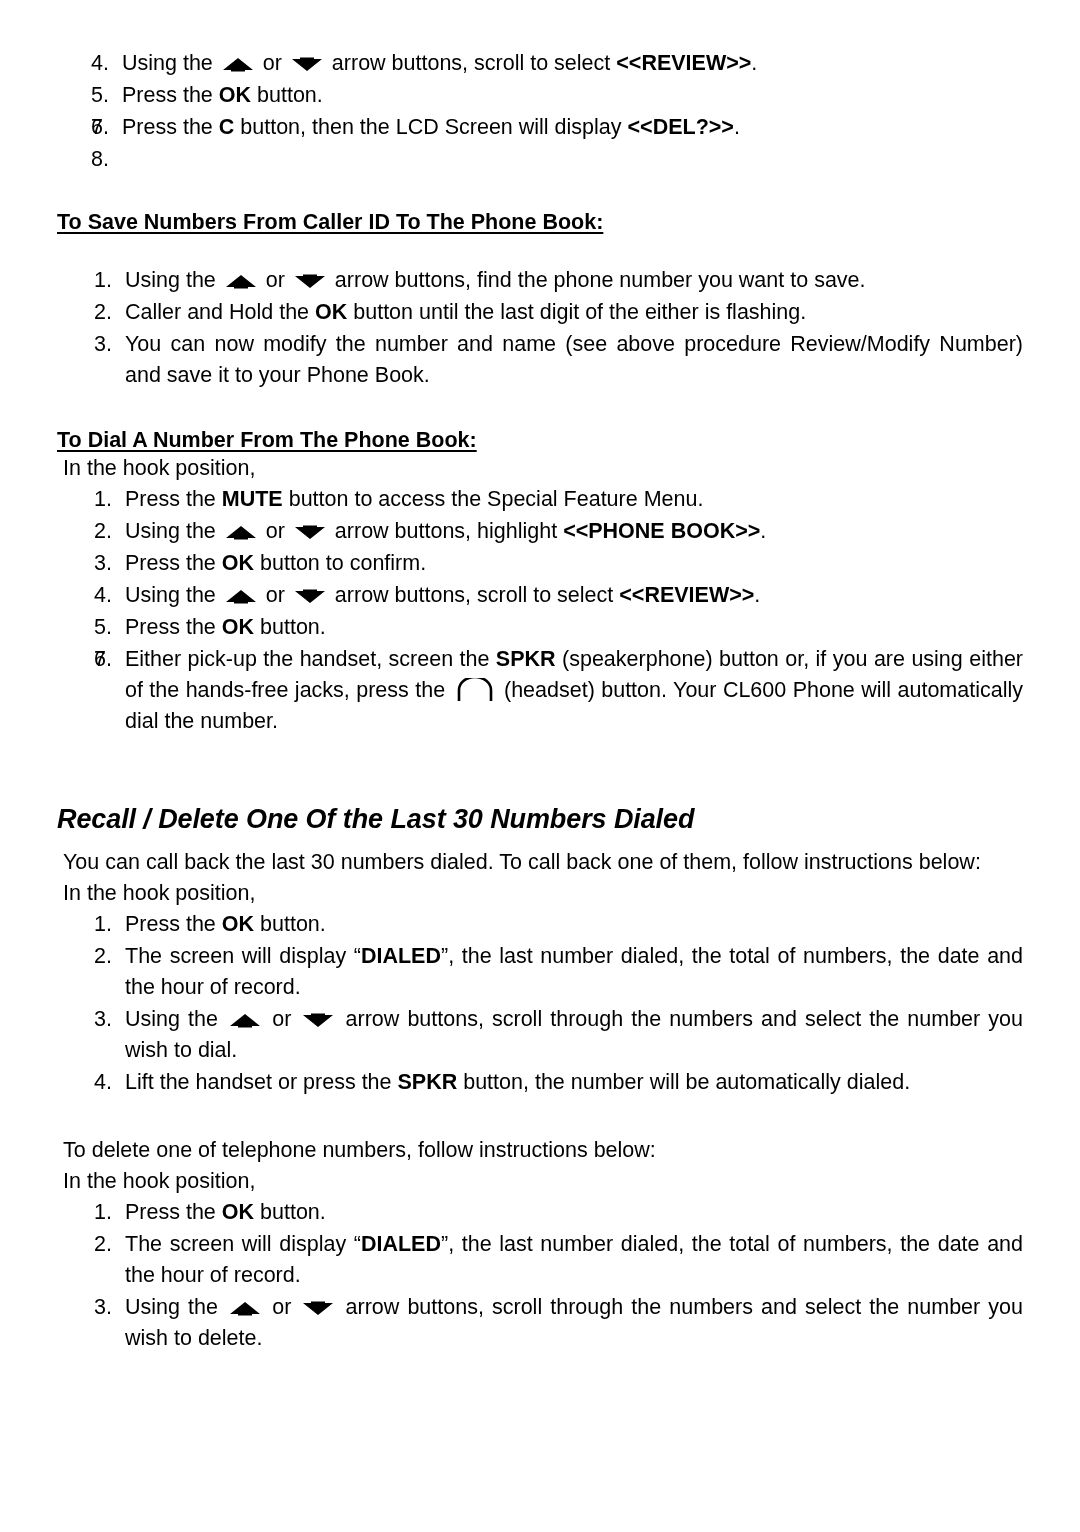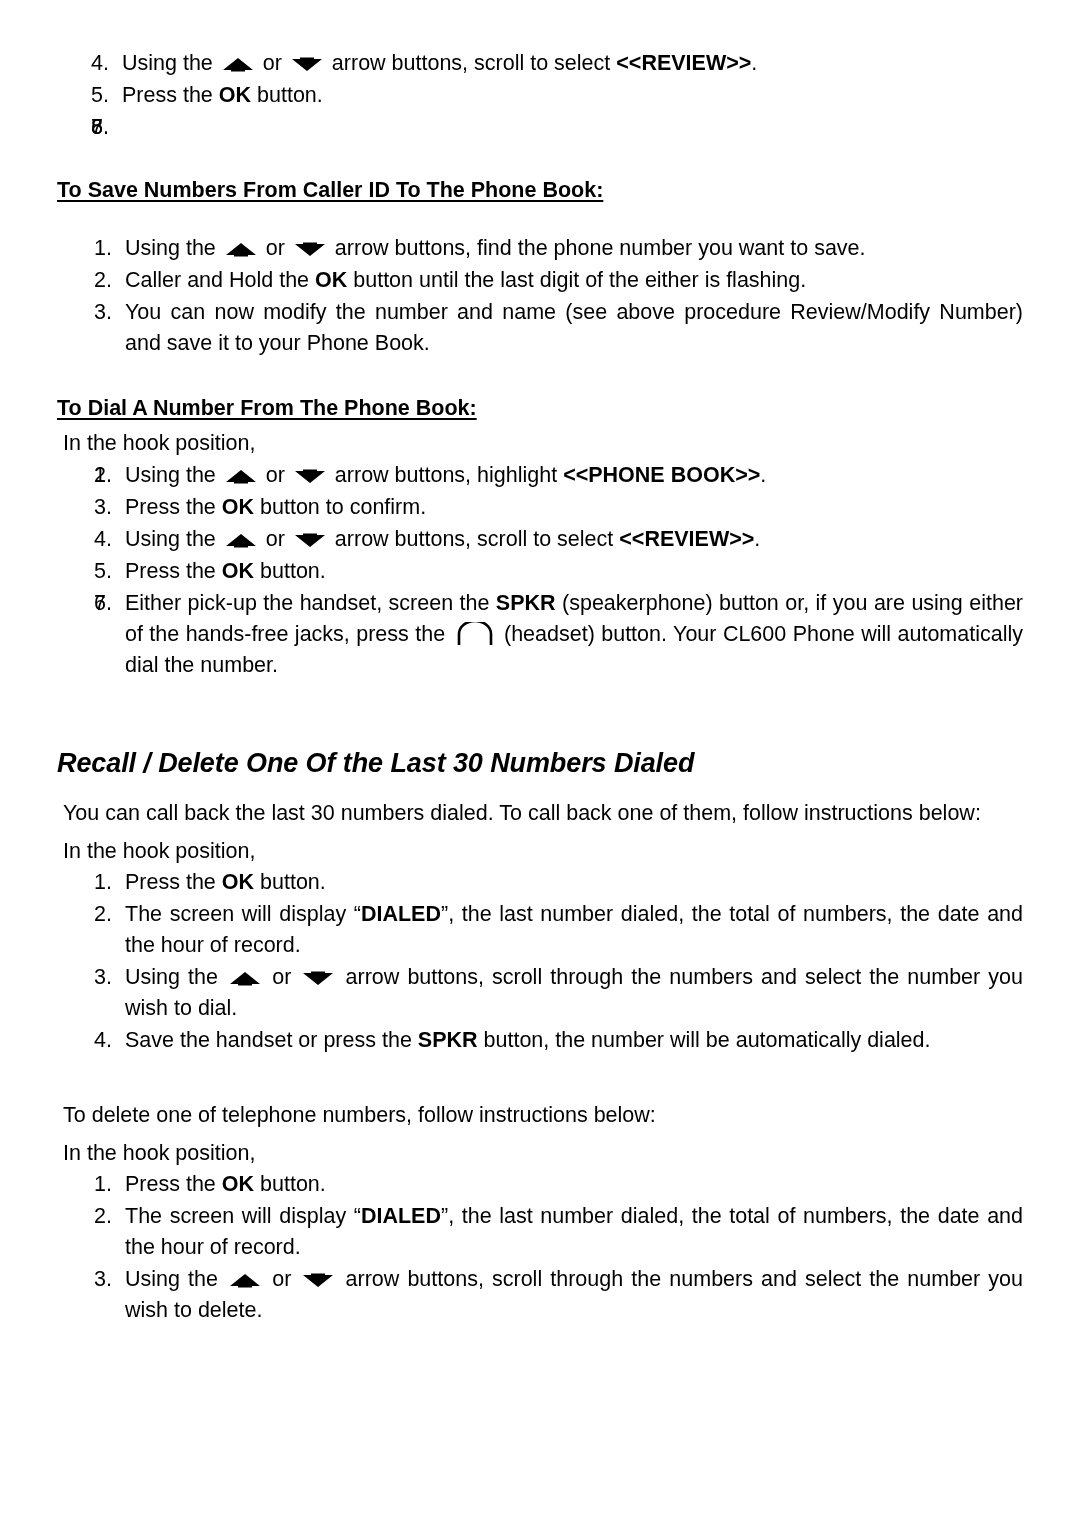--- a/index.html
+++ b/index.html
@@ -60,21 +60,20 @@
     text-align: justify;
     text-justify: inter-word;
   }
   .para {
     font-size: 21.5px;
     line-height: 31px;
     margin: 0;
   }
   .para.indent-small {
     padding-left: 6px;
-    margin-top: 7px;
   }
   b, .b {
     font-weight: bold;
   }
   .subhead {
     font-size: 21.5px;
     font-weight: bold;
     margin: 0;
     padding-left: 0;
     text-decoration: underline;
@@ -139,20 +138,21 @@
       </li>
       <li>
         <span class="num">5.</span>
         <span><span>Press the </span><b>OK</b><span> button.</span></span>
       </li>
       <li>
         <span class="num">6.</span>
       </li>
       <li>
         <span class="num">7.</span>
+        <span><span>Press the </span><b>C</b><span> button, then the LCD Screen will display </span><b>&lt;&lt;DEL?&gt;&gt;</b><span>.</span></span>
       </li>
       <li>
         <span class="num">8.</span>
       </li>
     </ol>
 
     <div class="spacer-lg"></div>
     <div class="spacer-md"></div>
 
     <div>
@@ -185,20 +185,21 @@
     <div class="spacer-sm"></div>
 
     <div>
       <span class="subhead">To Dial A Number From The Phone Book:</span>
     </div>
     <p class="para indent-small">In the hook position,</p>
 
     <ol class="olist indent2">
       <li>
         <span class="num">1.</span>
+        <span><span>Press the </span><b>MUTE</b><span> button to access the Special Feature Menu.</span></span>
       </li>
       <li>
         <span class="num">2.</span>
         <span><span>Using the </span><span class="arrow"><svg width="34" height="16" viewBox="0 0 34 16">
                 <polygon points="17,2 32,14 24,14 24,15.5 10,15.5 10,14 2,14" fill="#000"></polygon>
               </svg></span><span> or </span><span class="arrow"><svg width="34" height="16" viewBox="0 0 34 16">
                 <polygon points="17,15 32,3 24,3 24,1.5 10,1.5 10,3 2,3" fill="#000"></polygon>
               </svg></span><span> arrow buttons, highlight </span><b>&lt;&lt;PHONE BOOK&gt;&gt;</b><span>.</span></span>
       </li>
       <li>
@@ -250,21 +251,21 @@
       <li class="justify">
         <span class="num">3.</span>
         <span><span>Using the </span><span class="arrow"><svg width="34" height="16" viewBox="0 0 34 16">
                 <polygon points="17,2 32,14 24,14 24,15.5 10,15.5 10,14 2,14" fill="#000"></polygon>
               </svg></span><span> or </span><span class="arrow"><svg width="34" height="16" viewBox="0 0 34 16">
                 <polygon points="17,15 32,3 24,3 24,1.5 10,1.5 10,3 2,3" fill="#000"></polygon>
               </svg></span><span> arrow buttons, scroll through the numbers and select the number you wish to dial.</span></span>
       </li>
       <li class="justify">
         <span class="num">4.</span>
-        <span><span>Save the handset or press the </span><b>SPKR</b><span> button, the number will be automatically dialed.</span></span>
+        <span><span>Lift the handset or press the </span><b>SPKR</b><span> button, the number will be automatically dialed.</span></span>
       </li>
     </ol>
 
     <div class="spacer-md"></div>
     <div class="spacer-sm"></div>
 
     <p class="para indent-small">To delete one of telephone numbers, follow instructions below:</p>
     <p class="para indent-small">In the hook position,</p>
 
     <ol class="olist indent2">

